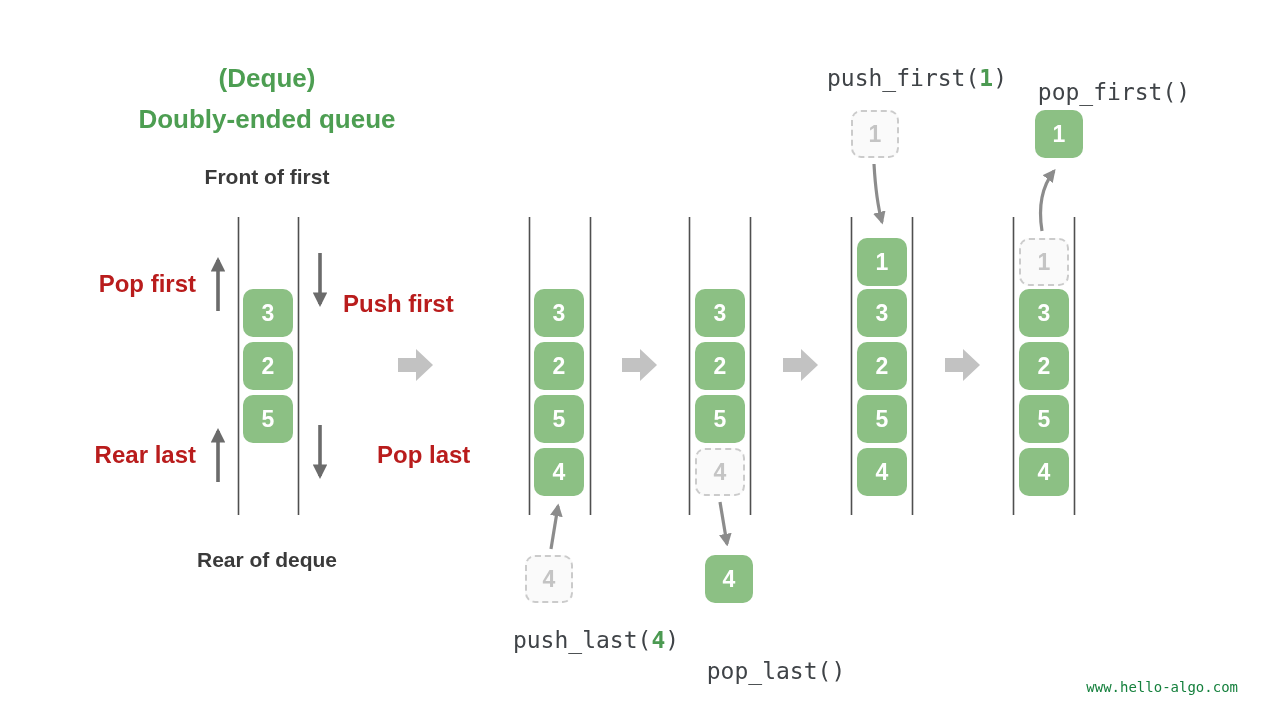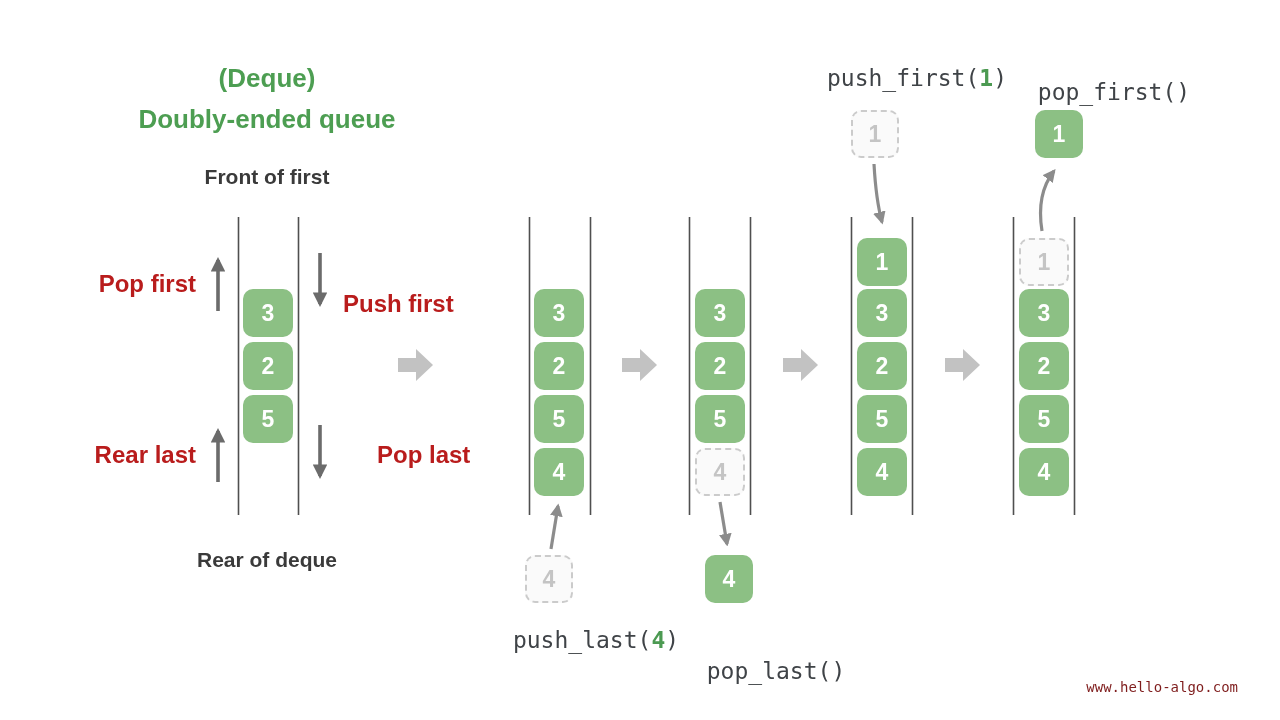--- a/index.html
+++ b/index.html
@@ -53,21 +53,21 @@
   .code{
     position:absolute;width:300px;text-align:center;
     font-family:"DejaVu Sans Mono", monospace;
     font-size:23px;color:#3f4347;white-space:nowrap;
   }
   .code .arg{color:#4c9a52;font-weight:bold;}
 
   .watermark{
     position:absolute;right:42px;top:679px;
     font-family:"DejaVu Sans Mono", monospace;
-    font-size:14px;color:#7f1d1d;
+    font-size:14px;color:#15803d;
   }
 </style>
 </head>
 <body>
 
 <div class="canvas">
 
   <svg class="layer" width="1280" height="720" viewBox="0 0 1280 720">
     <defs>
       <marker id="head-dark" viewBox="0 0 10 10" refX="8" refY="5" markerWidth="4" markerHeight="4" orient="auto">

